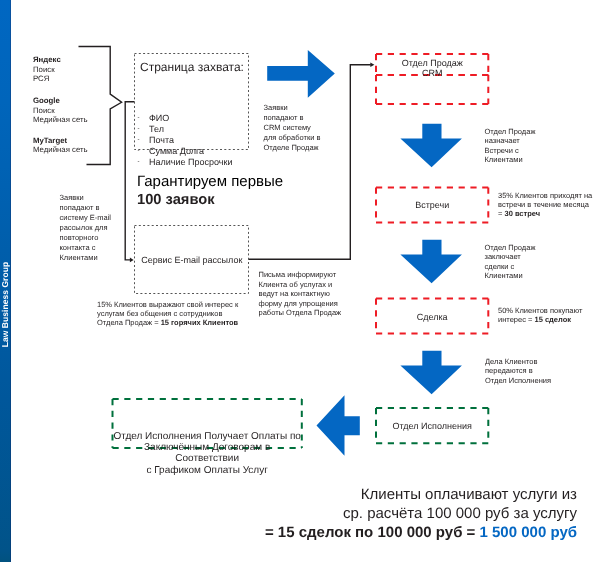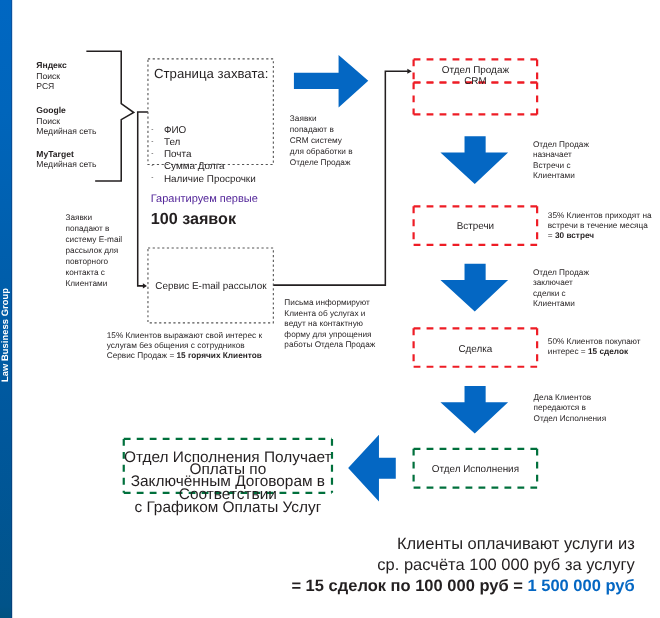--- a/index.html
+++ b/index.html
@@ -14,21 +14,21 @@
   .src{font-size:7.8px;line-height:9.4px;color:#231f20;}
   .src .t{font-weight:bold;}
 
   .note{font-size:7.5px;line-height:10px;color:#231f20;white-space:pre-line;}
   .stat{font-size:7.5px;line-height:9.2px;color:#231f20;}
 
   .boxlabel{font-size:9px;line-height:11px;color:#231f20;text-align:center;}
   .capture-title{font-size:12px;color:#231f20;}
   .capture-item{font-size:9px;color:#231f20;line-height:11px;position:relative;}
   .capture-item .bullet{position:absolute;left:-11.5px;top:-0.4px;font-size:6px;}
-  .guar1{font-size:10px;line-height:17px;color:#4c1d95;}
+  .guar1{font-size:15px;line-height:17px;color:#000000;}
   .guar2{font-size:14.7px;line-height:17px;font-weight:bold;color:#231f20;}
   .svgabs{position:absolute;left:0;top:0;}
 </style>
 </head>
 <body>
 
 <div id="page">
   <div class="abs sidebar">
     <div class="sidebar-label">Law Business Group</div>
   </div>
@@ -148,21 +148,21 @@
 заключает
 сделки с
 Клиентами</div>
   <div class="abs note" style="left:485px;top:356.5px;width:105px;line-height:9.6px;">Дела Клиентов
 передаются в
 Отдел Исполнения</div>
 
   <div class="abs stat" style="left:97px;top:300px;width:160px;">
     <div>15% Клиентов выражают свой интерес к</div>
     <div>услугам без общения с сотрудников</div>
-    <div><span>Сервис Продаж = </span><b>15 горячих Клиентов</b></div>
+    <div><span>Отдела Продаж = </span><b>15 горячих Клиентов</b></div>
   </div>
   <div class="abs stat" style="left:498px;top:190.5px;width:104px;line-height:9.4px;">
     <div>35% Клиентов приходят на</div>
     <div>встречи в течение месяца</div>
     <div><span>= </span><b>30 встреч</b></div>
   </div>
   <div class="abs stat" style="left:498px;top:306px;width:104px;line-height:9.4px;">
     <div>50% Клиентов покупают</div>
     <div><span>интерес = </span><b>15 сделок</b></div>
   </div>
@@ -170,21 +170,21 @@
   <div class="abs boxlabel" style="left:376.2px;top:58.3px;width:112px;">Отдел Продаж</div>
 
   <div class="abs boxlabel" style="left:376.2px;top:68px;width:112px;">CRM</div>
 
   <div class="abs boxlabel" style="left:376.2px;top:200.1px;width:112px;">Встречи</div>
 
   <div class="abs boxlabel" style="left:376.2px;top:311.5px;width:112px;">Сделка</div>
 
   <div class="abs boxlabel" style="left:376.2px;top:421.2px;width:112px;">Отдел Исполнения</div>
 
-  <div class="abs" style="left:112.5px;top:410px;width:189.3px;text-align:center;font-size:14px;line-height:11.2px;white-space:pre-line;">Отдел Исполнения Получает Оплаты по
+  <div class="abs" style="left:112.5px;top:431px;width:189.3px;text-align:center;font-size:10px;line-height:11.2px;white-space:pre-line;">Отдел Исполнения Получает Оплаты по
 Заключённым Договорам в Соответствии
 с Графиком Оплаты Услуг</div>
 
   <svg class="svgabs" width="600" height="562">
     <g fill="#0467c3">
       <path d="M267.2,66.1 H307.8 V49.9 L334.8,73.5 L307.8,97.7 V80.8 H267.2 Z"></path>
       <path d="M422.3,123.8 H441.5 V138.6 H461.9 L431.6,167.2 L400.4,138.6 H422.3 Z"></path>
       <path d="M422.3,239.8 H441.5 V254.6 H461.9 L431.6,283.2 L400.4,254.6 H422.3 Z"></path>
       <path d="M422.3,350.8 H441.5 V365.6 H461.9 L431.6,394.2 L400.4,365.6 H422.3 Z"></path>
       <path d="M359.8,416.2 H344.5 V395.2 L316.5,425.5 L344.5,455.8 V435.2 H359.8 Z"></path>

